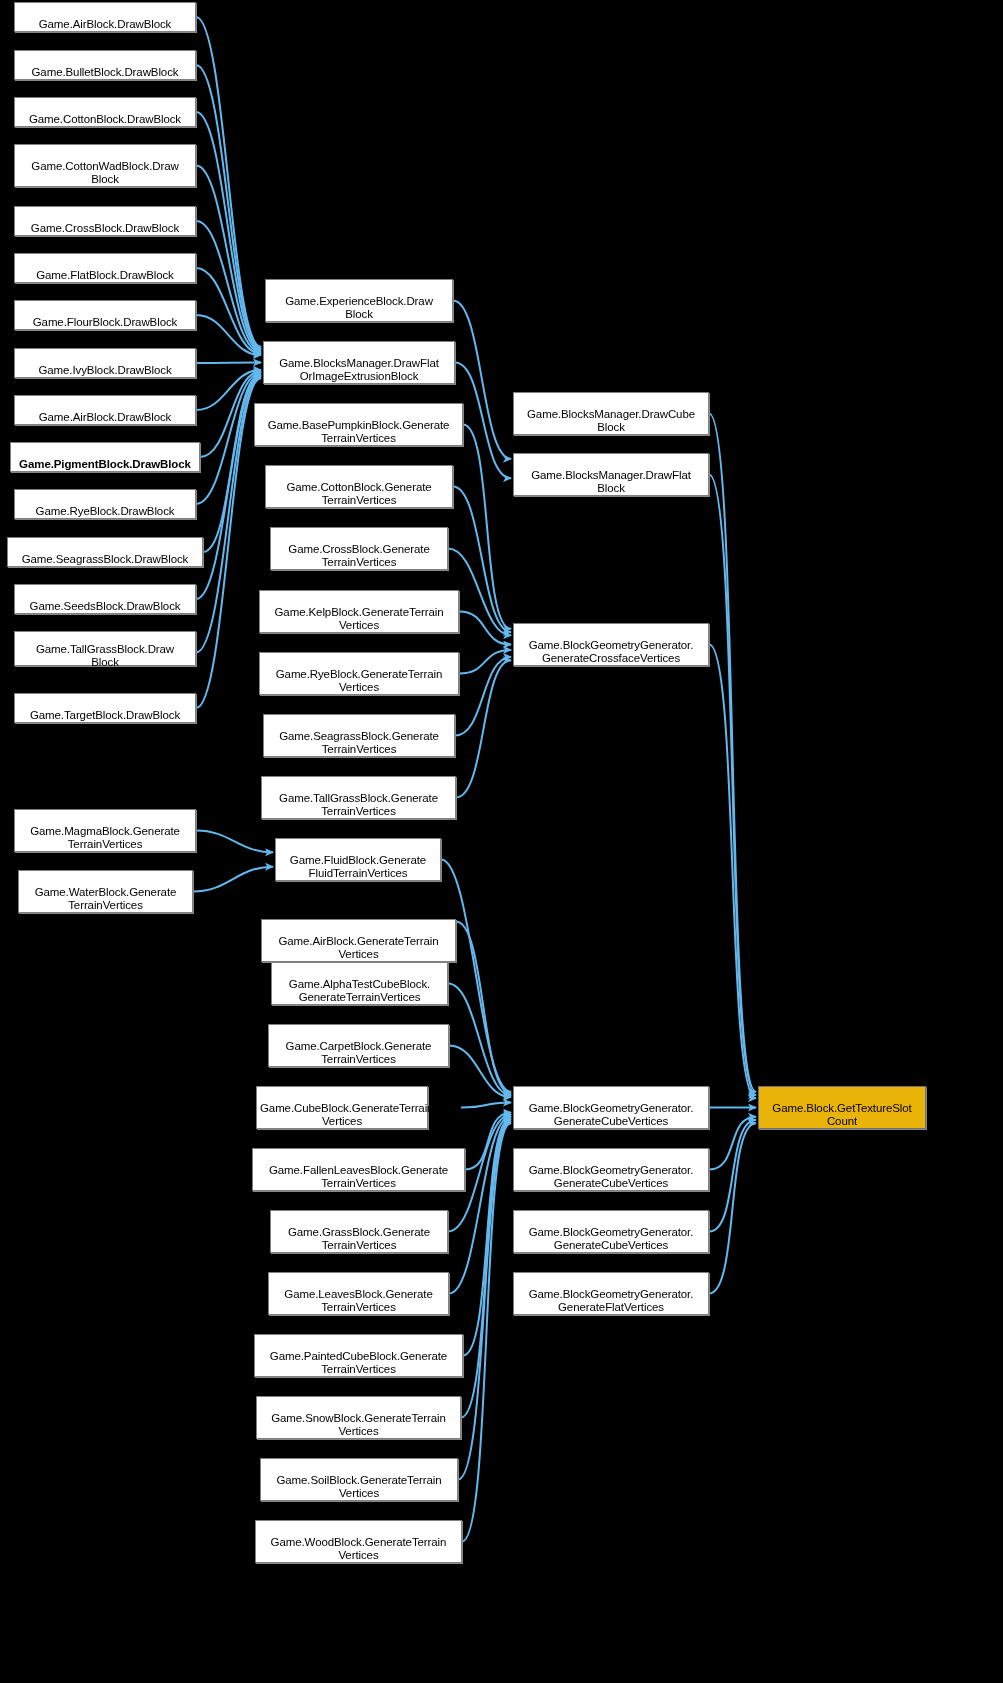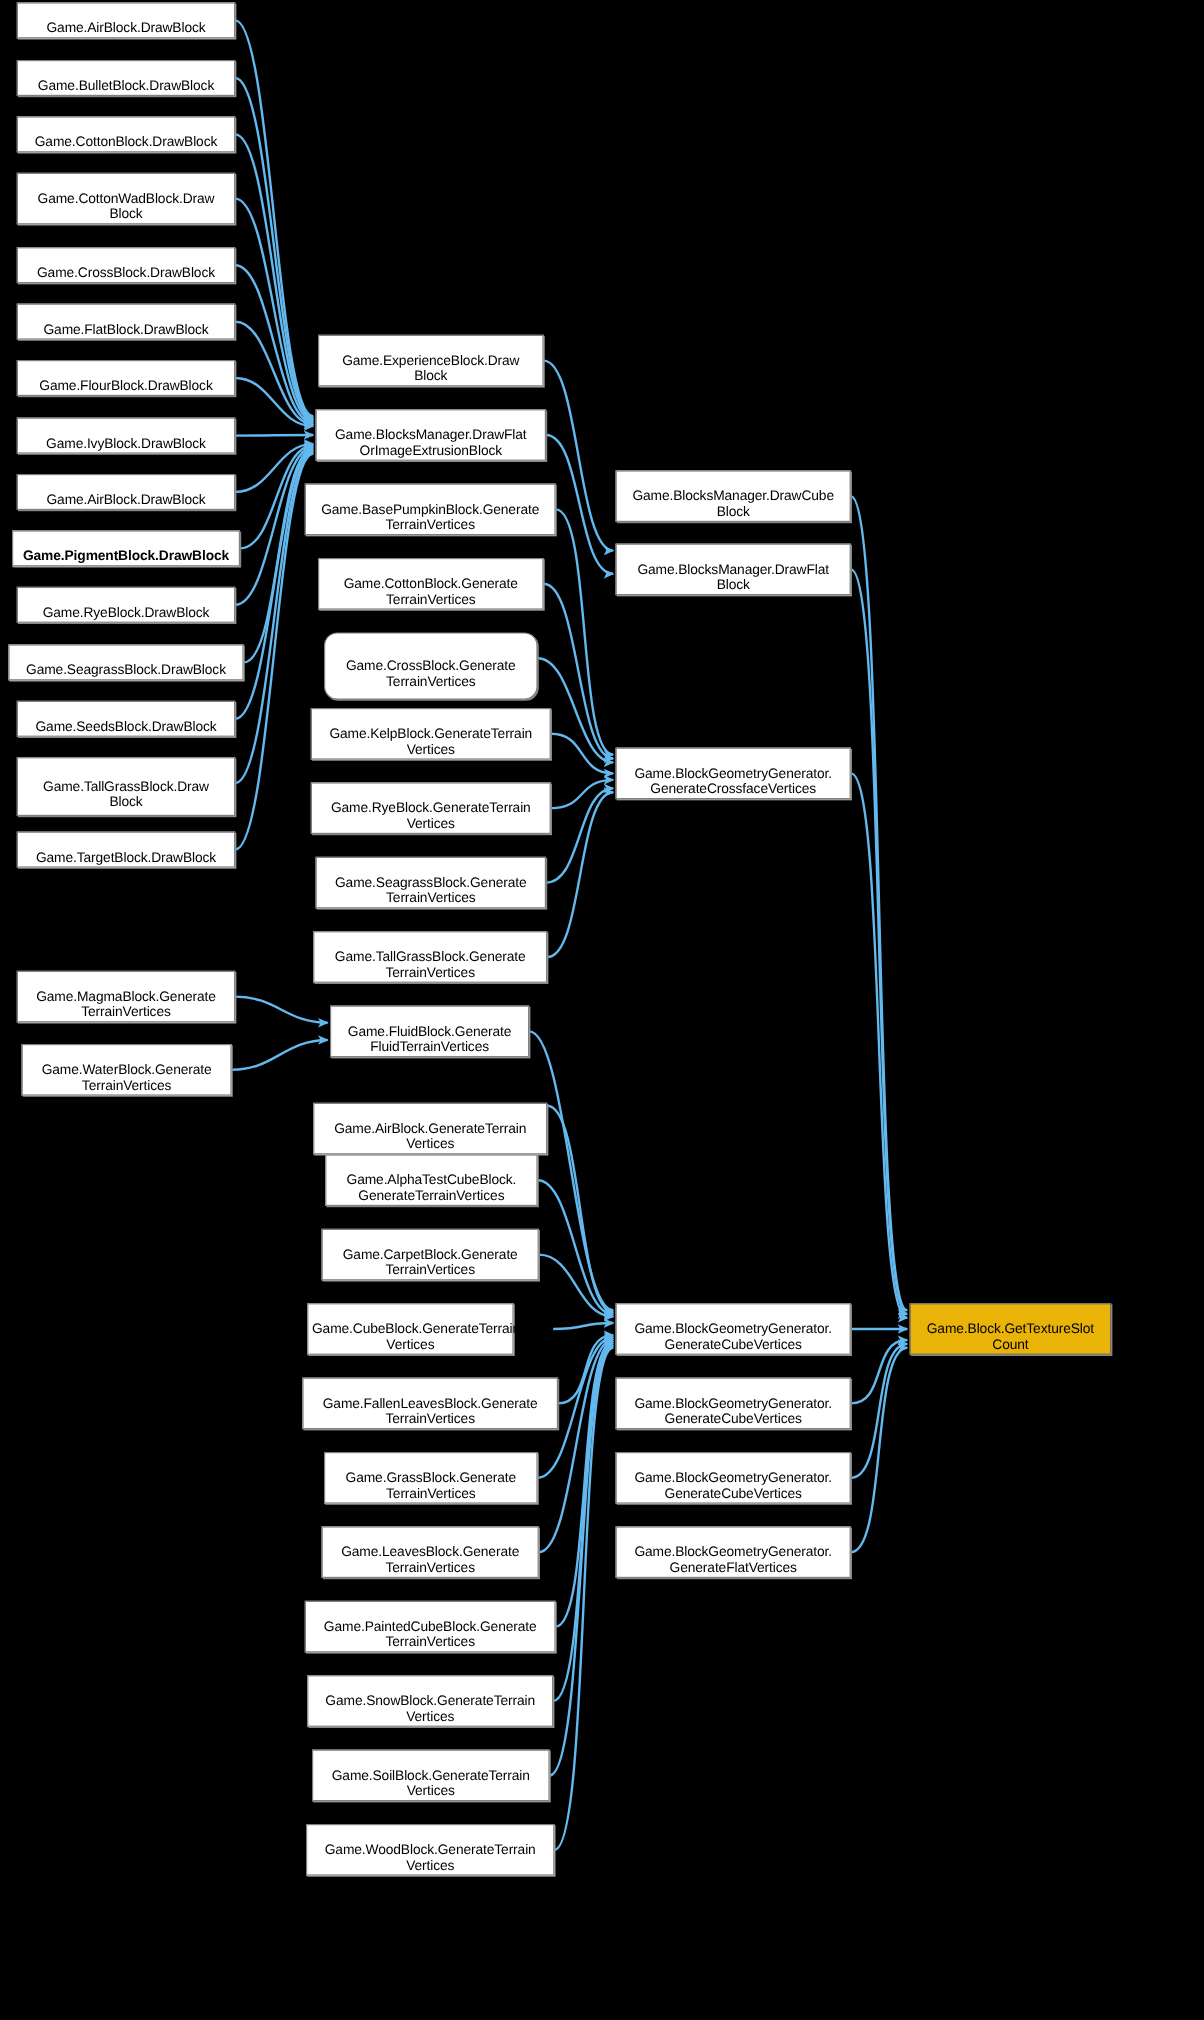--- a/index.html
+++ b/index.html
@@ -117,36 +117,36 @@
 Block</span></div>
       <div class="node" style="left: 14px; top: 206px; width: 182px; height: 30px;"><span>Game.CrossBlock.DrawBlock</span></div>
       <div class="node" style="left: 14px; top: 253px; width: 182px; height: 30px;"><span>Game.FlatBlock.DrawBlock</span></div>
       <div class="node" style="left: 14px; top: 300px; width: 182px; height: 30px;"><span>Game.FlourBlock.DrawBlock</span></div>
       <div class="node" style="left: 14px; top: 348px; width: 182px; height: 30px;"><span>Game.IvyBlock.DrawBlock</span></div>
       <div class="node" style="left: 14px; top: 395px; width: 182px; height: 30px;"><span>Game.AirBlock.DrawBlock</span></div>
       <div class="node" style="left: 10px; top: 442px; width: 190px; height: 30px; font-weight: bold;"><span>Game.PigmentBlock.DrawBlock</span></div>
       <div class="node" style="left: 14px; top: 489px; width: 182px; height: 30px;"><span>Game.RyeBlock.DrawBlock</span></div>
       <div class="node" style="left: 7px; top: 537px; width: 196px; height: 30px;"><span>Game.SeagrassBlock.DrawBlock</span></div>
       <div class="node" style="left: 14px; top: 584px; width: 182px; height: 30px;"><span>Game.SeedsBlock.DrawBlock</span></div>
-      <div class="node" style="left: 14px; top: 631px; width: 182px; height: 49px; justify-content: center;"><span>Game.TallGrassBlock.Draw
+      <div class="node" style="left: 14px; top: 631px; width: 182px; height: 35px; justify-content: center;"><span>Game.TallGrassBlock.Draw
 Block</span></div>
       <div class="node" style="left: 14px; top: 693px; width: 182px; height: 30px;"><span>Game.TargetBlock.DrawBlock</span></div>
       <div class="node" style="left: 14px; top: 809px; width: 182px; height: 43px;"><span>Game.MagmaBlock.Generate
 TerrainVertices</span></div>
       <div class="node" style="left: 18px; top: 870px; width: 175px; height: 43px;"><span>Game.WaterBlock.Generate
 TerrainVertices</span></div>
       <div class="node" style="left: 265px; top: 279px; width: 188px; height: 43px;"><span>Game.ExperienceBlock.Draw
 Block</span></div>
       <div class="node" style="left: 263px; top: 341px; width: 192px; height: 43px;"><span>Game.BlocksManager.DrawFlat
 OrImageExtrusionBlock</span></div>
       <div class="node" style="left: 254px; top: 403px; width: 209px; height: 43px;"><span>Game.BasePumpkinBlock.Generate
 TerrainVertices</span></div>
       <div class="node" style="left: 265px; top: 465px; width: 188px; height: 43px;"><span>Game.CottonBlock.Generate
 TerrainVertices</span></div>
-      <div class="node" style="left: 270px; top: 527px; width: 178px; height: 56px; border-radius: 11px;"><span>Game.CrossBlock.Generate
+      <div class="node" style="left: 270px; top: 527px; width: 178px; height: 43px;"><span>Game.CrossBlock.Generate
 TerrainVertices</span></div>
       <div class="node" style="left: 259px; top: 590px; width: 200px; height: 43px;"><span>Game.KelpBlock.GenerateTerrain
 Vertices</span></div>
       <div class="node" style="left: 259px; top: 652px; width: 200px; height: 43px;"><span>Game.RyeBlock.GenerateTerrain
 Vertices</span></div>
       <div class="node" style="left: 263px; top: 714px; width: 192px; height: 43px;"><span>Game.SeagrassBlock.Generate
 TerrainVertices</span></div>
       <div class="node" style="left: 261px; top: 776px; width: 195px; height: 43px;"><span>Game.TallGrassBlock.Generate
 TerrainVertices</span></div>
       <div class="node" style="left: 275px; top: 838px; width: 166px; height: 43px;"><span>Game.FluidBlock.Generate

